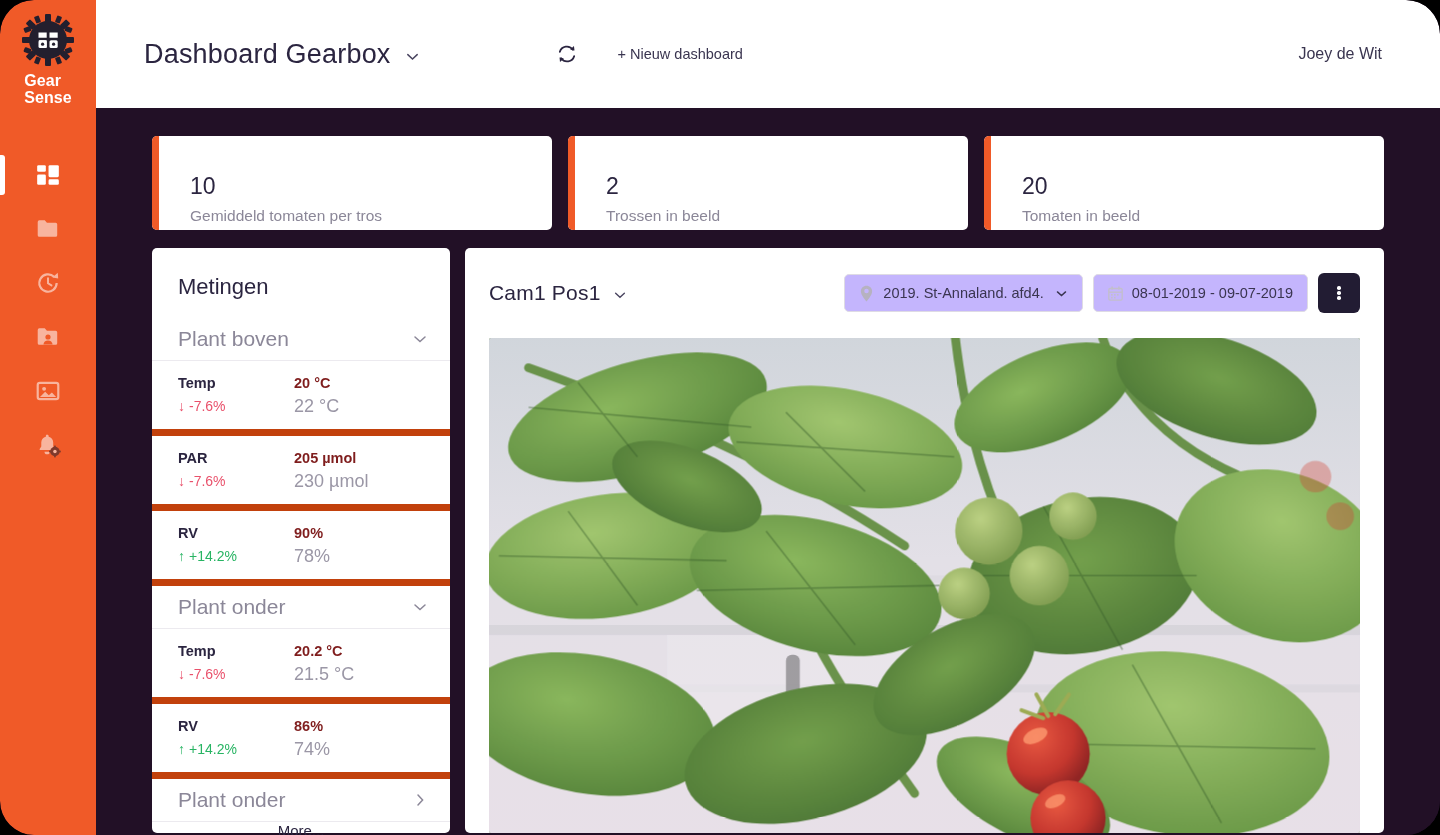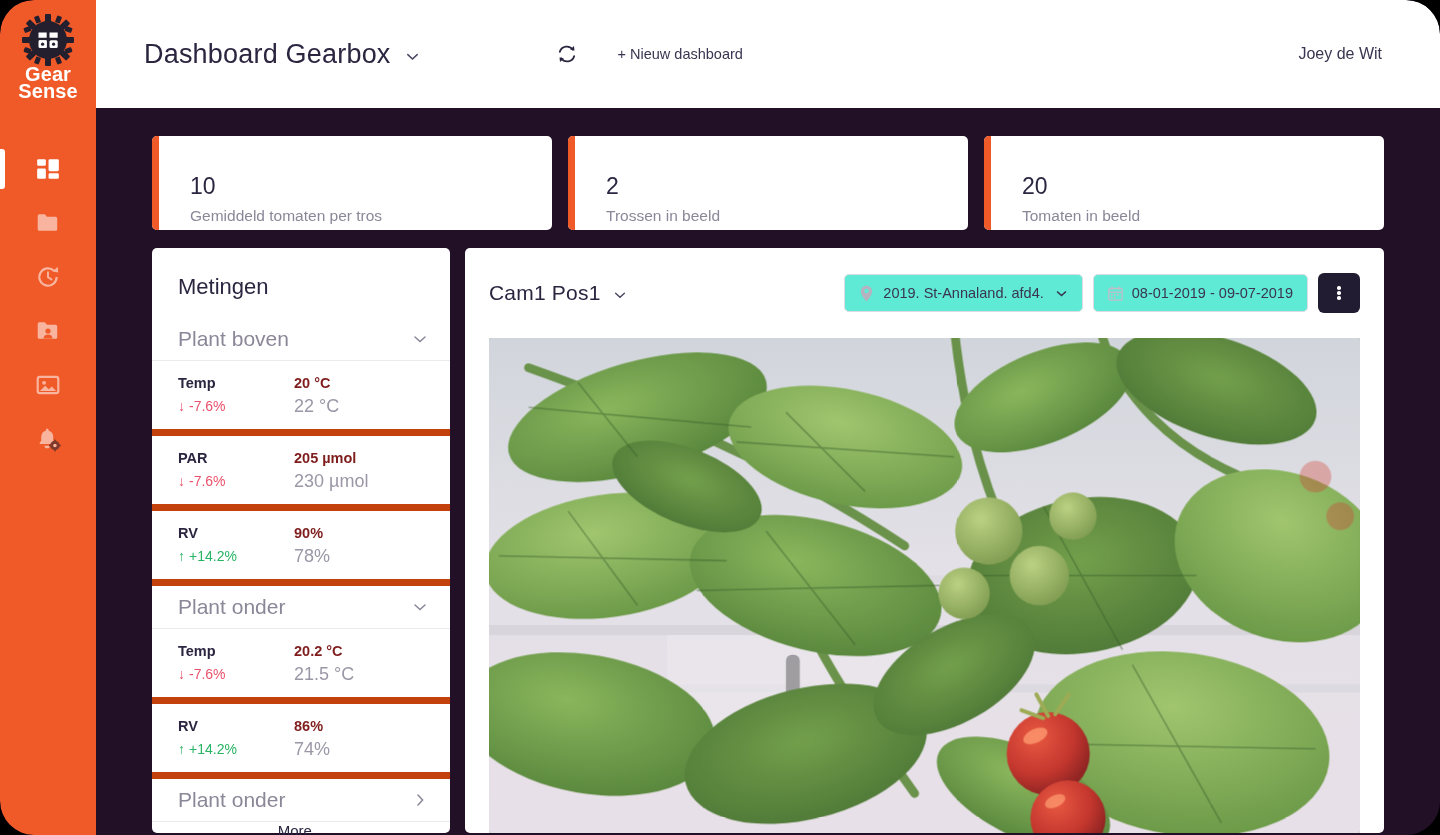--- a/index.html
+++ b/index.html
@@ -36,26 +36,25 @@
     padding-top: 14px;
     display: flex;
     flex-direction: column;
     align-items: center;
   }
   .brand-logo {
     width: 52px; height: 52px;
     display: block;
   }
   .brand-name {
-    margin-top: 0;
+    margin-top: 6px;
     color: #ffffff;
-    font-size: 20px;
+    font-size: 16px;
     font-weight: bold;
     line-height: 17px;
-    text-align: center;
     letter-spacing: .1px;
   }
   .nav {
     margin-top: 42px;
     display: flex;
     flex-direction: column;
   }
   .nav-item {
     position: relative;
     height: 54px;
@@ -282,21 +281,21 @@
   .pill {
     height: 38px;
     border: 1px solid #dedbe4;
     border-radius: 5px;
     display: flex;
     align-items: center;
     gap: 9px;
     padding: 0 14px;
     font-size: 14.5px;
     color: #3a3550;
-    background: #5eead4;
+    background: #c4b5fd;
     cursor: pointer;
     white-space: nowrap;
   }
   .pill .gi { width: 15px; height: 17px; display: block; flex-shrink: 0; }
   .pill .gchev { width: 13px; height: 13px; display: block; margin-left: 2px; }
   .kebab {
     width: 42px; height: 40px;
     background: #221c33;
     border-radius: 6px;
     display: flex;

